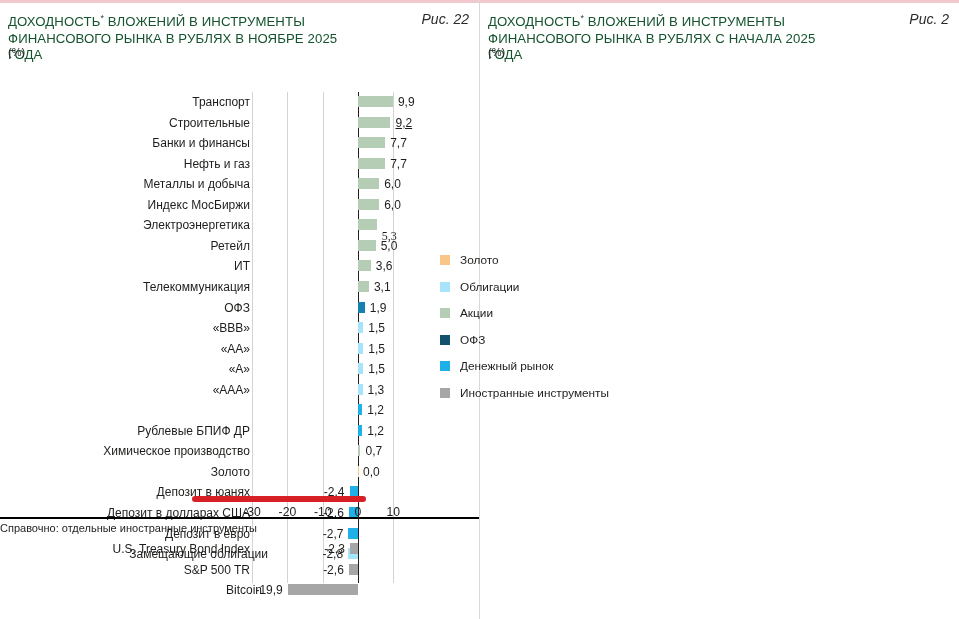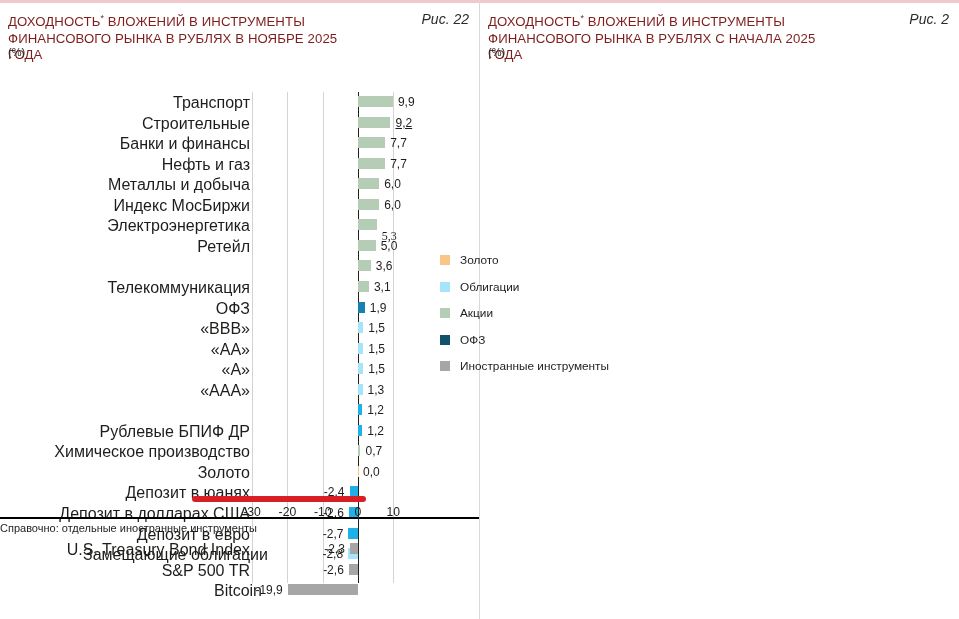--- a/index.html
+++ b/index.html
@@ -13,21 +13,21 @@
   }
   .top-rule{position:absolute;left:0;top:0;width:959px;height:3px;background:#f0c8cd;}
   .panel{position:absolute;top:0;height:619px;}
   #panel-left{left:0;width:479px;}
   #panel-right{left:480px;width:479px;}
   .panel-divider{position:absolute;left:479px;top:0;width:1px;height:619px;background:#d9d9d9;}
 
   .title-wrap{position:absolute;left:8px;top:10px;width:465px;}
   .chart-title{
     font-size:13.2px;line-height:16.5px;letter-spacing:.1px;
-    font-weight:400;color:#7f1d1d;width:330px;
+    font-weight:400;color:#14532d;width:330px;
     text-transform:uppercase;
   }
   .chart-title sup{font-size:9px;vertical-align:super;}
   .fig-no{
     position:absolute;right:4px;top:1px;
     font-style:italic;font-size:14px;color:#2b2b2b;font-weight:400;
     white-space:nowrap;
   }
   .units{position:absolute;left:8px;top:46px;font-size:11px;color:#2b2b2b;}
 
@@ -35,21 +35,21 @@
   #plot-left{left:0;width:479px;}
 
   .grid-line{position:absolute;top:0;width:1px;background:#d3d3d3;}
   .zero-line{position:absolute;width:1.4px;background:#231f20;}
   .bar{position:absolute;height:11px;}
   .vlabel{
     position:absolute;font-size:12px;color:#1d1d1b;white-space:nowrap;
     line-height:11px;
   }
   .cat-label{
-    position:absolute;font-size:16px;color:#1d1d1b;white-space:nowrap;
+    position:absolute;font-size:12px;color:#1d1d1b;white-space:nowrap;
     text-align:right;line-height:11px;
   }
   .sep-line{position:absolute;height:2.2px;background:#000000;}
   .note-row{position:absolute;font-size:11px;color:#1d1d1b;white-space:nowrap;}
   .axis-tick{
     position:absolute;font-size:12.2px;color:#1d1d1b;
     text-align:center;white-space:nowrap;
   }
   .red-bar{position:absolute;height:6px;background:#d81f26;border-radius:3px;}
 
@@ -101,20 +101,21 @@
       <div class="vlabel" style="top: 87.2px; left: 384.18px;">6,0</div>
       <div class="cat-label" style="top: 107.75px; right: 229px; left: 0px; width: 250px;">Индекс МосБиржи</div>
       <div class="bar" style="top: 106.75px; width: 21.18px; left: 358px; background: rgb(181, 205, 181);"></div>
       <div class="vlabel" style="top: 107.75px; left: 384.18px;">6,0</div>
       <div class="cat-label" style="top: 128.3px; right: 229px; left: 0px; width: 250px;">Электроэнергетика</div>
       <div class="bar" style="top: 127.3px; width: 18.709px; left: 358px; background: rgb(181, 205, 181);"></div>
       <div class="vlabel" style="top: 139px; left: 381.709px; font-family: Liberation Serif, serif;">5,3</div>
       <div class="cat-label" style="top: 148.85px; right: 229px; left: 0px; width: 250px;">Ретейл</div>
       <div class="bar" style="top: 147.85px; width: 17.65px; left: 358px; background: rgb(181, 205, 181);"></div>
       <div class="vlabel" style="top: 148.85px; left: 380.65px;">5,0</div>
+      <div class="cat-label" style="top: 169.4px; right: 229px; left: 0px; width: 250px;">ИТ</div>
       <div class="bar" style="top: 168.4px; width: 12.708px; left: 358px; background: rgb(181, 205, 181);"></div>
       <div class="vlabel" style="top: 169.4px; left: 375.708px;">3,6</div>
       <div class="cat-label" style="top: 189.95px; right: 229px; left: 0px; width: 250px;">Телекоммуникация</div>
       <div class="bar" style="top: 188.95px; width: 10.943px; left: 358px; background: rgb(181, 205, 181);"></div>
       <div class="vlabel" style="top: 189.95px; left: 373.943px;">3,1</div>
       <div class="cat-label" style="top: 210.5px; right: 229px; left: 0px; width: 250px;">ОФЗ</div>
       <div class="bar" style="top: 209.5px; width: 6.707px; left: 358px; background: rgb(22, 128, 176);"></div>
       <div class="vlabel" style="top: 210.5px; left: 369.707px;">1,9</div>
       <div class="cat-label" style="top: 231.05px; right: 229px; left: 0px; width: 250px;">«BBB»</div>
       <div class="bar" style="top: 230.05px; width: 5.295px; left: 358px; background: rgb(165, 228, 250);"></div>
@@ -195,16 +196,20 @@
     </div>
     <div class="legend-row">
       <span class="legend-swatch" style="background: rgb(181, 205, 181);"></span>
       <span class="legend-label">Акции</span>
     </div>
     <div class="legend-row">
       <span class="legend-swatch" style="background: rgb(18, 81, 110);"></span>
       <span class="legend-label">ОФЗ</span>
     </div>
     <div class="legend-row">
+      <span class="legend-swatch" style="background: rgb(30, 176, 230);"></span>
+      <span class="legend-label">Денежный рынок</span>
+    </div>
+    <div class="legend-row">
       <span class="legend-swatch" style="background: rgb(166, 166, 166);"></span>
       <span class="legend-label">Иностранные инструменты</span>
     </div>
   </div>
 
 </body></html>

